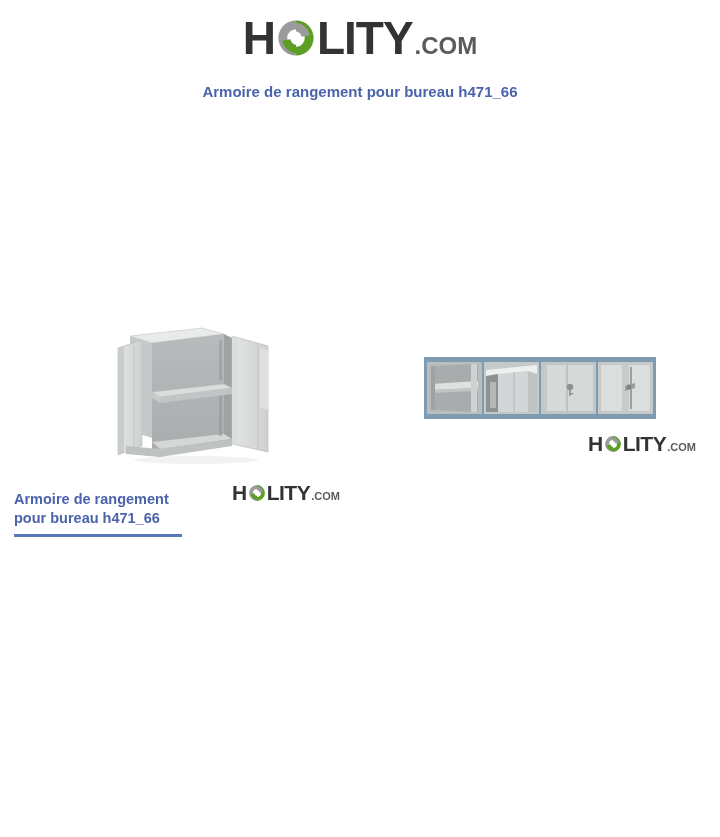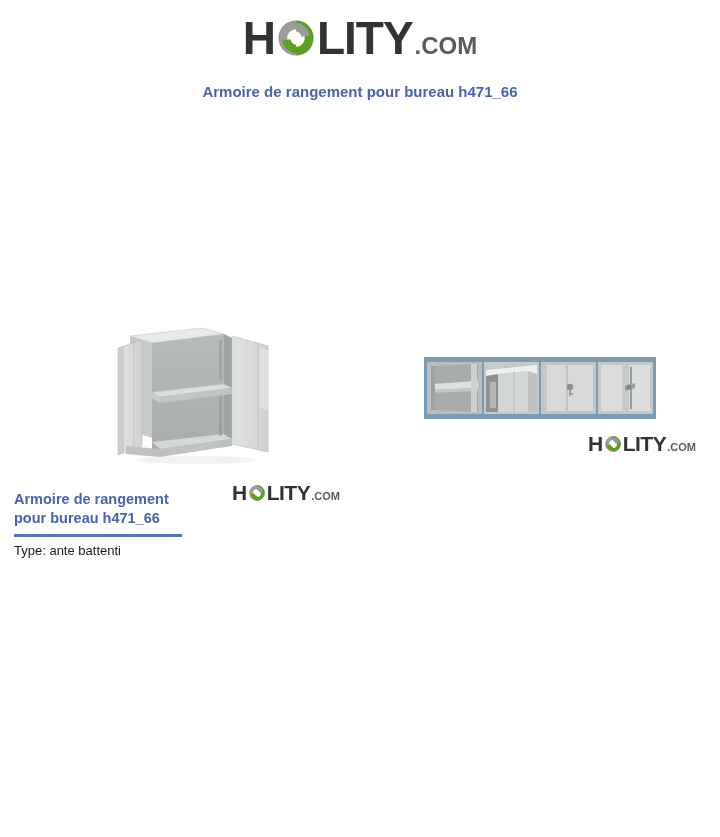--- a/index.html
+++ b/index.html
@@ -316,14 +316,13 @@
       <span class="wm-lity">LITY</span>
       <span class="wm-dotcom">.COM</span>
     </div>
   </div>
 
 </div>
 
 <div class="desc">
   <div class="desc-title">Armoire de rangement pour bureau h471_66</div>
   <div class="desc-rule"></div>
-  <div class="desc-type">Type: ante battenti</div>
 </div>
 
 </body></html>

